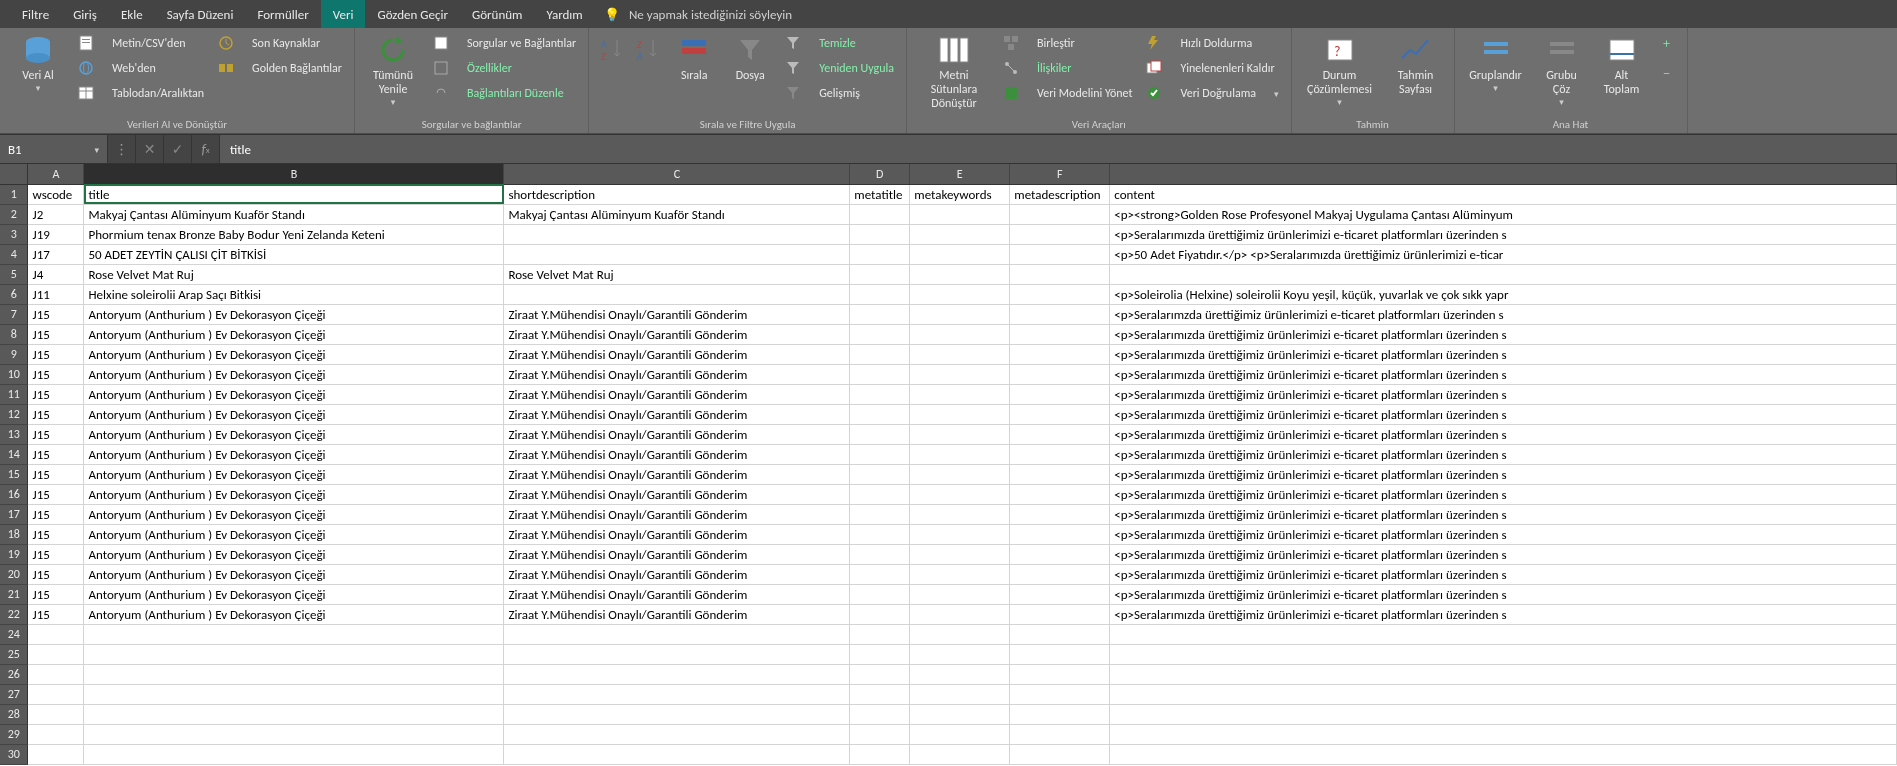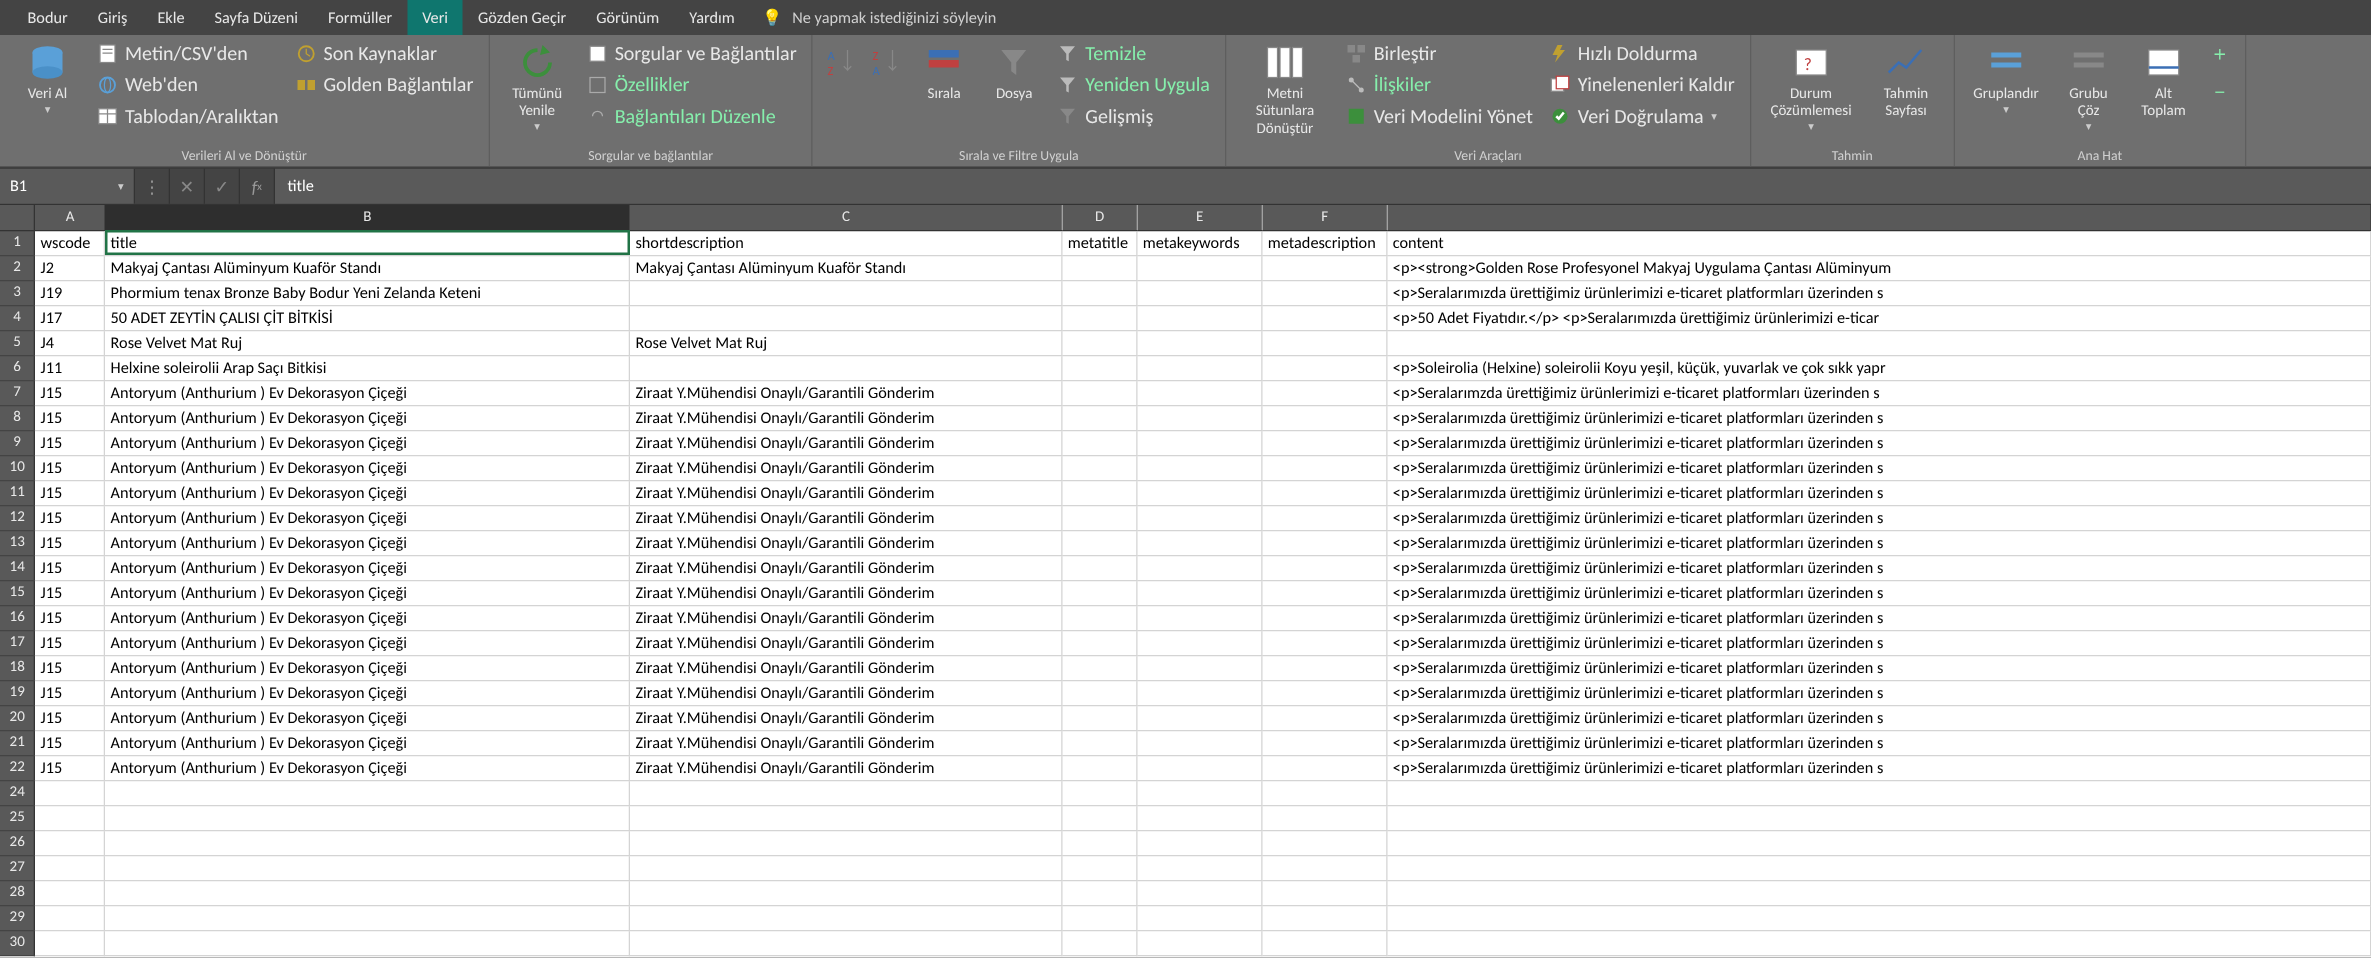--- a/index.html
+++ b/index.html
@@ -11,21 +11,21 @@
   .tell-me { display:flex; align-items:center; margin-left:10px; color:#d0d0d0;}
   .tell-me .bulb { margin-right:8px; }
   
   .ribbon { height:106px; background:#6f6f6f; display:flex; align-items:stretch; border-bottom:1px solid #4c4c4c;}
   .group { display:flex; flex-direction:column; justify-content:space-between; padding:4px 8px 2px 8px; border-right:1px solid #5e5e5e;}
   .group-body { display:flex; align-items:flex-start; gap:6px; flex:1;}
   .group-label { text-align:center; font-size:11px; color:#d0d0d0; padding-top:2px;}
   .bigbtn { display:flex; flex-direction:column; align-items:center; justify-content:flex-start; width:60px; text-align:center; font-size:12px; color:#e8e8e8; padding:2px 2px 0 2px; cursor:pointer; line-height:1.15;}
   .bigbtn .ico { width:32px; height:32px; margin-bottom:3px; display:flex; align-items:center; justify-content:center;}
   .smallcol { display:flex; flex-direction:column; gap:3px;}
-  .smallbtn { display:flex; align-items:center; gap:6px; font-size:16px; color:#e8e8e8; height:22px; padding:0 4px; cursor:pointer; white-space:nowrap;}
+  .smallbtn { display:flex; align-items:center; gap:18px; font-size:12px; color:#e8e8e8; height:22px; padding:0 4px; cursor:pointer; white-space:nowrap;}
   .smallbtn.disabled { color:#86efac; }
   .smallbtn .ico16 { width:16px; height:16px; display:flex; align-items:center; justify-content:center;}
   .drop::after{ content:" \25BE"; font-size:9px; color:#ccc;}
   
   .fbar { height:30px; background:#444; border-top:1px solid #333; border-bottom:1px solid #333; display:flex; align-items:stretch;}
   .namebox { width:108px; background:#5a5a5a; border-right:1px solid #333; display:flex; align-items:center; padding:0 8px; color:#fff; font-size:13px; justify-content:space-between;}
   .namebox .dd { font-size:9px; color:#ccc;}
   .fbar-btns { display:flex; align-items:center; background:#444; }
   .fbar-btn { width:28px; height:100%; display:flex; align-items:center; justify-content:center; color:#999; border-right:1px solid #333; font-size:14px;}
   .fbar-input { flex:1; background:#5a5a5a; color:#fff; display:flex; align-items:center; padding:0 10px; font-size:13px;}
@@ -39,21 +39,21 @@
   td.cell { background:#fff; color:#000; font-size:13px; height:20px; border-right:1px solid #d4d4d4; border-bottom:1px solid #d4d4d4; padding:0 4px; white-space:nowrap; overflow:hidden; vertical-align:middle; font-family:Calibri,sans-serif;}
   td.cell.sel { outline:2px solid #217346; outline-offset:-2px; }
   .colA{width:56px;} .colB{width:420px;} .colC{width:346px;} .colD{width:60px;} .colE{width:100px;} .colF{width:100px;} .colG{width:787px;}
   
   svg { display:block; }
 </style>
 </head>
 <body>
 
 <div class="menubar" id="menubar">
-    <div class="tab">Bodur</div>
+    <div class="tab">Filtre</div>
     <div class="tab">Giriş</div>
     <div class="tab">Ekle</div>
     <div class="tab">Sayfa Düzeni</div>
     <div class="tab">Formüller</div>
     <div class="tab active">Veri</div>
     <div class="tab">Gözden Geçir</div>
     <div class="tab">Görünüm</div>
     <div class="tab">Yardım</div>
     <div class="tell-me">
       <span class="bulb">💡</span>

